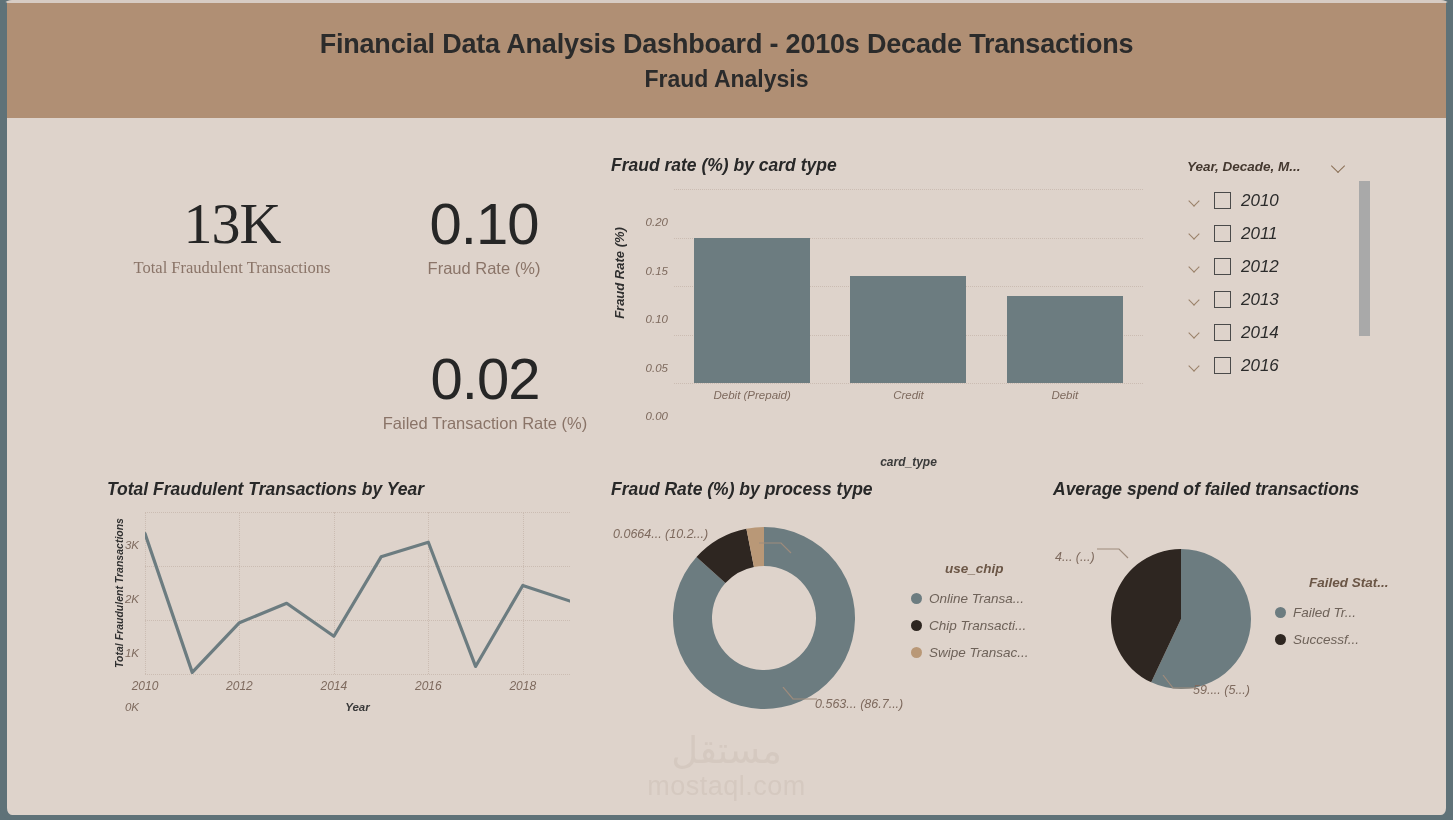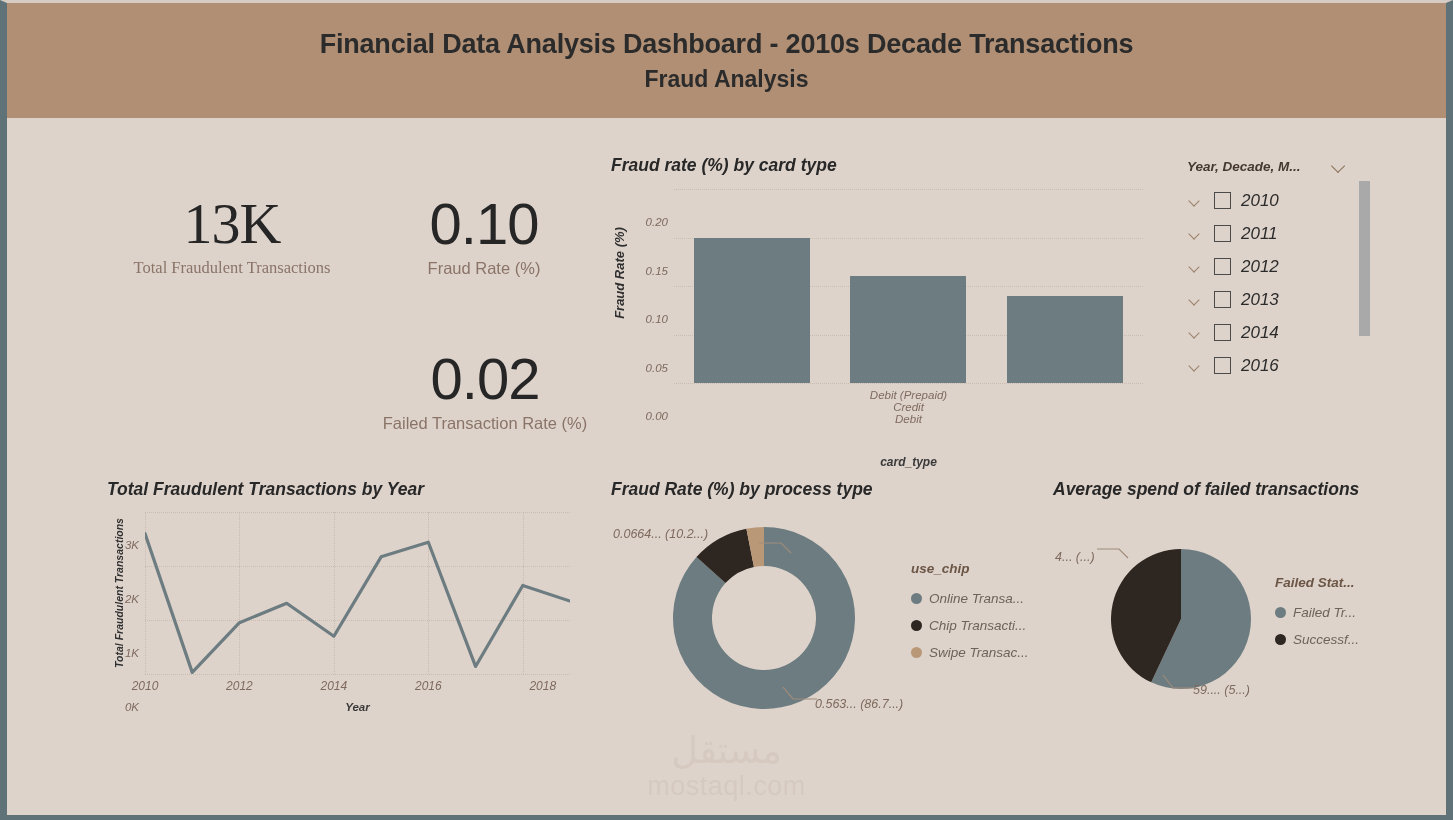--- a/index.html
+++ b/index.html
@@ -9,20 +9,21 @@
     font-family:"Liberation Sans", sans-serif;
   }
   #app{
     position:absolute;left:0;top:0;width:1453px;height:820px;
     box-sizing:border-box;
     border-left:7px solid #5F7278;
     border-right:7px solid #5F7278;
     border-bottom:5px solid #5F7278;
     border-top:3px solid #D7CCC4;
     background:#DED3CB;
+    border-radius:12px;
   }
   
   .header{
     position:absolute;left:0;top:0;width:100%;height:115px;
     background:#B08F74;
     display:flex;flex-direction:column;align-items:center;justify-content:center;
   }
   .header .t1{
     font-size:27px;font-weight:bold;color:#2B2B2B;letter-spacing:-0.2px;
     line-height:37px;text-align:center;
@@ -63,21 +64,21 @@
   }
   .ytick{
     position:absolute;right:100%;margin-right:6px;
     transform:translateY(-50%);
     font-size:11.5px;color:#7E6A5E;white-space:nowrap;margin-top:32px;
   }
   .bars{position:absolute;left:0;bottom:0;width:100%;height:100%;
         display:flex;align-items:flex-end;}
   .barwrap{flex:1;display:flex;justify-content:center;align-items:flex-end;height:100%;}
   .bar{width:116px;background:#6C7C80;}
-  .xlabels{position:absolute;left:63px;top:234px;width:469px;display:flex;flex-direction:column;}
+  .xlabels{position:absolute;left:63px;top:234px;width:469px;display:flex;}
   .xlabels span{flex:1;text-align:center;font-size:11.5px;color:#7E6A5E;}
   .ylabel-rot{
     position:absolute;left:8px;top:118px;
     transform:translate(-50%,-50%) rotate(-90deg);
     font-size:13px;font-weight:bold;color:#2F2F2F;white-space:nowrap;
   }
   #barPanel .axis-name{position:absolute;left:63px;top:300px;width:469px;text-align:center;}
 
   
   #slicer{left:1180px;top:152px;width:185px;height:260px;}
@@ -119,21 +120,21 @@
   #linePanel .axis-name{position:absolute;left:38px;top:222px;width:425px;text-align:center;font-size:11.5px;}
 
   
   #donutPanel{left:604px;top:476px;width:430px;height:260px;}
   #donutPanel .ctitle{position:absolute;left:0;top:0;}
   .pie-svg{position:absolute;}
   .callout{
     position:absolute;font-size:12.5px;color:#7E6A5E;white-space:nowrap;
   }
   .legend{position:absolute;}
-  .legend .lh{font-size:13.5px;font-weight:bold;color:#6B5646;margin-bottom:9px;white-space:nowrap;}
+  .legend .lh{font-size:13.5px;font-weight:bold;color:#6B5646;margin-bottom:9px;white-space:nowrap;margin-left:34px;}
   .legend .li{display:flex;align-items:center;height:27px;}
   .dot{width:11px;height:11px;border-radius:50%;margin-right:7px;flex:none;}
   .legend .li span{font-size:13.5px;color:#6E6259;white-space:nowrap;}
 
   
   #piePanel{left:1046px;top:476px;width:400px;height:260px;}
   #piePanel .ctitle{position:absolute;left:0;top:0;}
 
   
   .watermark{
@@ -286,21 +287,21 @@
         <div class="vgrid" style="left: 377.778px;"></div>
         <svg width="425" height="162" style="position: absolute; left: 0px; top: 0px;">
           <polyline points="0,21.599999999999994 47.22222222222222,160.38 94.44444444444444,110.7 141.66666666666666,91.26 188.88888888888889,124.2 236.11111111111111,44.81999999999999 283.3333333333333,30.24000000000001 330.55555555555554,154.44 377.77777777777777,73.44000000000001 425,89.1" fill="none" stroke="#6C7C80" stroke-width="3.2" stroke-linejoin="round" stroke-linecap="round"></polyline>
         </svg>
       </div>
     <div class="line-xlabels" id="lineXLabels">
         <span style="left: 0px;">2010</span>
         <span style="left: 94.4444px;">2012</span>
         <span style="left: 188.889px;">2014</span>
         <span style="left: 283.333px;">2016</span>
-        <span style="left: 377.778px; margin-left: 20px;">2018</span>
+        <span style="left: 377.778px;">2018</span>
       </div>
     <div class="axis-name">Year</div>
   </div>
 
   <div class="panel" id="donutPanel">
     <div class="ctitle">Fraud Rate (%) by process type</div>
     <div id="donutHolder">
         <svg width="182" height="182" style="position: absolute; left: 62px; top: 48px;">
           <path d="M 91 0 A 91 91 0 1 1 23.501498680774716 29.967612535158487 L 52.429427817585555 56.12435002009057 A 52 52 0 1 0 91 39 Z" fill="#6C7C80"></path>
           <path d="M 23.501498680774716 29.967612535158487 A 91 91 0 0 1 73.38699840737175 1.720762912656582 L 80.93542766135529 39.983293092946624 A 52 52 0 0 0 52.429427817585555 56.12435002009057 Z" fill="#2E2621"></path>

